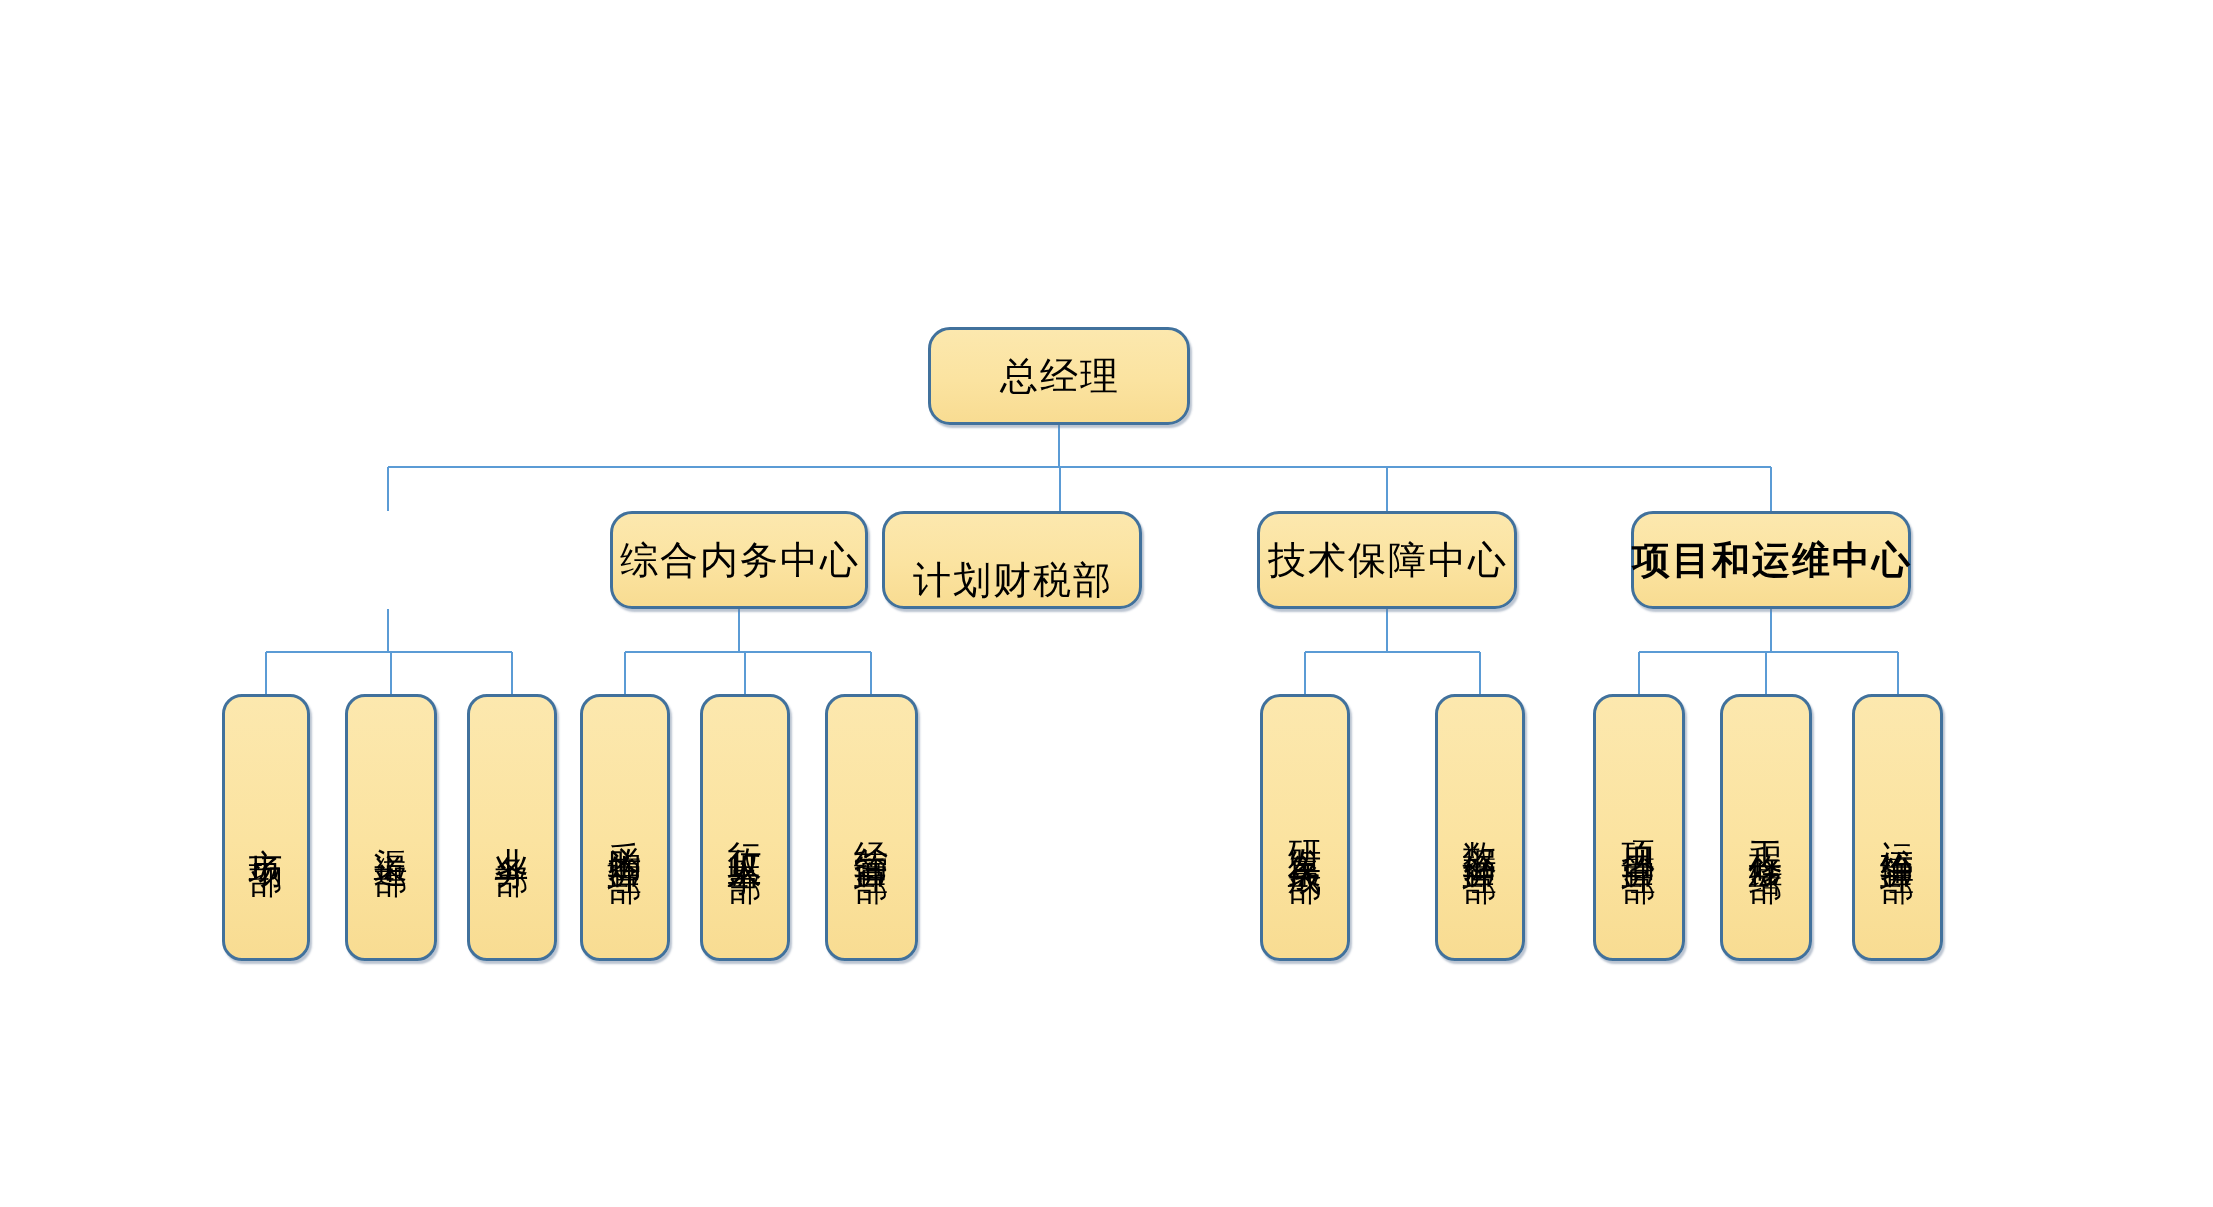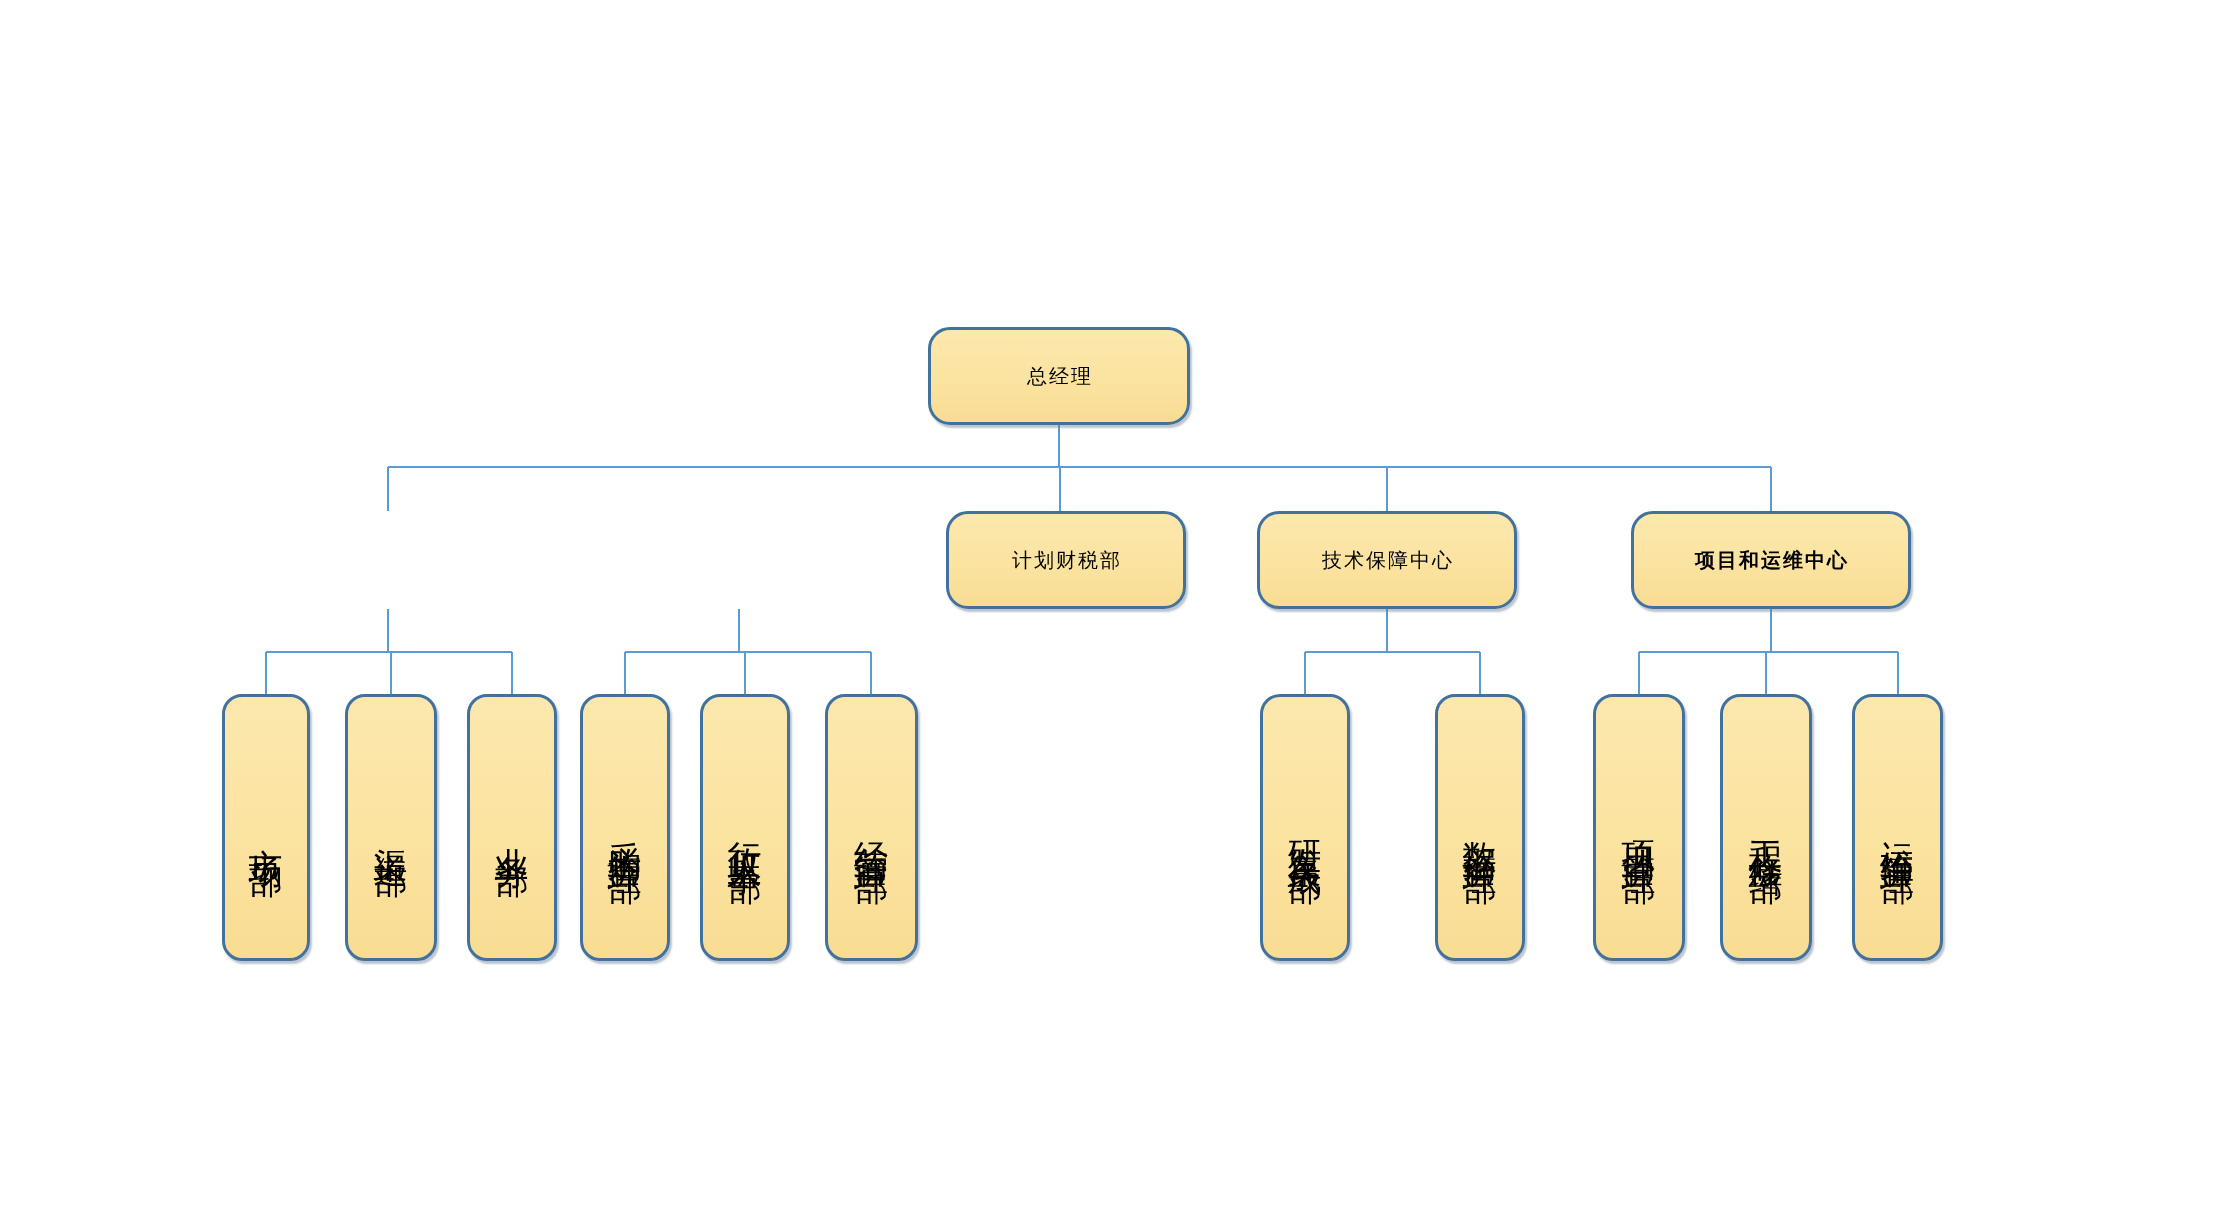--- a/index.html
+++ b/index.html
@@ -42,21 +42,21 @@
   }
   .node.big {
     border-radius: 22px;
     height: 98px;
   }
   .node.small {
     border-radius: 20px;
     height: 267px;
   }
   .node.big .label {
-    font-size: 20px;
+    font-size: 38px;
     letter-spacing: 2px;
     white-space: nowrap;
     text-indent: 2px;
   }
   .node.small .label {
     writing-mode: vertical-rl;
     text-orientation: upright;
     font-size: 34px;
     letter-spacing: 7px;
     margin-bottom: -7px;
@@ -98,21 +98,24 @@
       M1639 652 L1639 694
       M1766 652 L1766 694
       M1898 652 L1898 694
     "></path>
   </svg>
 
   <div class="node big" style="left:928px; top:327px; width:262px;">
     <span class="label">总经理</span>
   </div>
 
-  <div class="node big" style="left:946px; top:511px; width:240px;">
+  <div class="node big" style="left:610px; top:511px; width:258px;">
+    <span class="label">综合内务中心</span>
+  </div>
+  <div class="node big" style="left:882px; top:511px; width:260px;align-items:flex-end;">
     <span class="label">计划财税部</span>
   </div>
   <div class="node big" style="left:1257px; top:511px; width:260px;">
     <span class="label">技术保障中心</span>
   </div>
   <div class="node big" style="left:1631px; top:511px; width:280px;font-weight:bold;">
     <span class="label">项目和运维中心</span>
   </div>
 
   <div class="node small" style="left:222px; top:694px; width:88px;">

